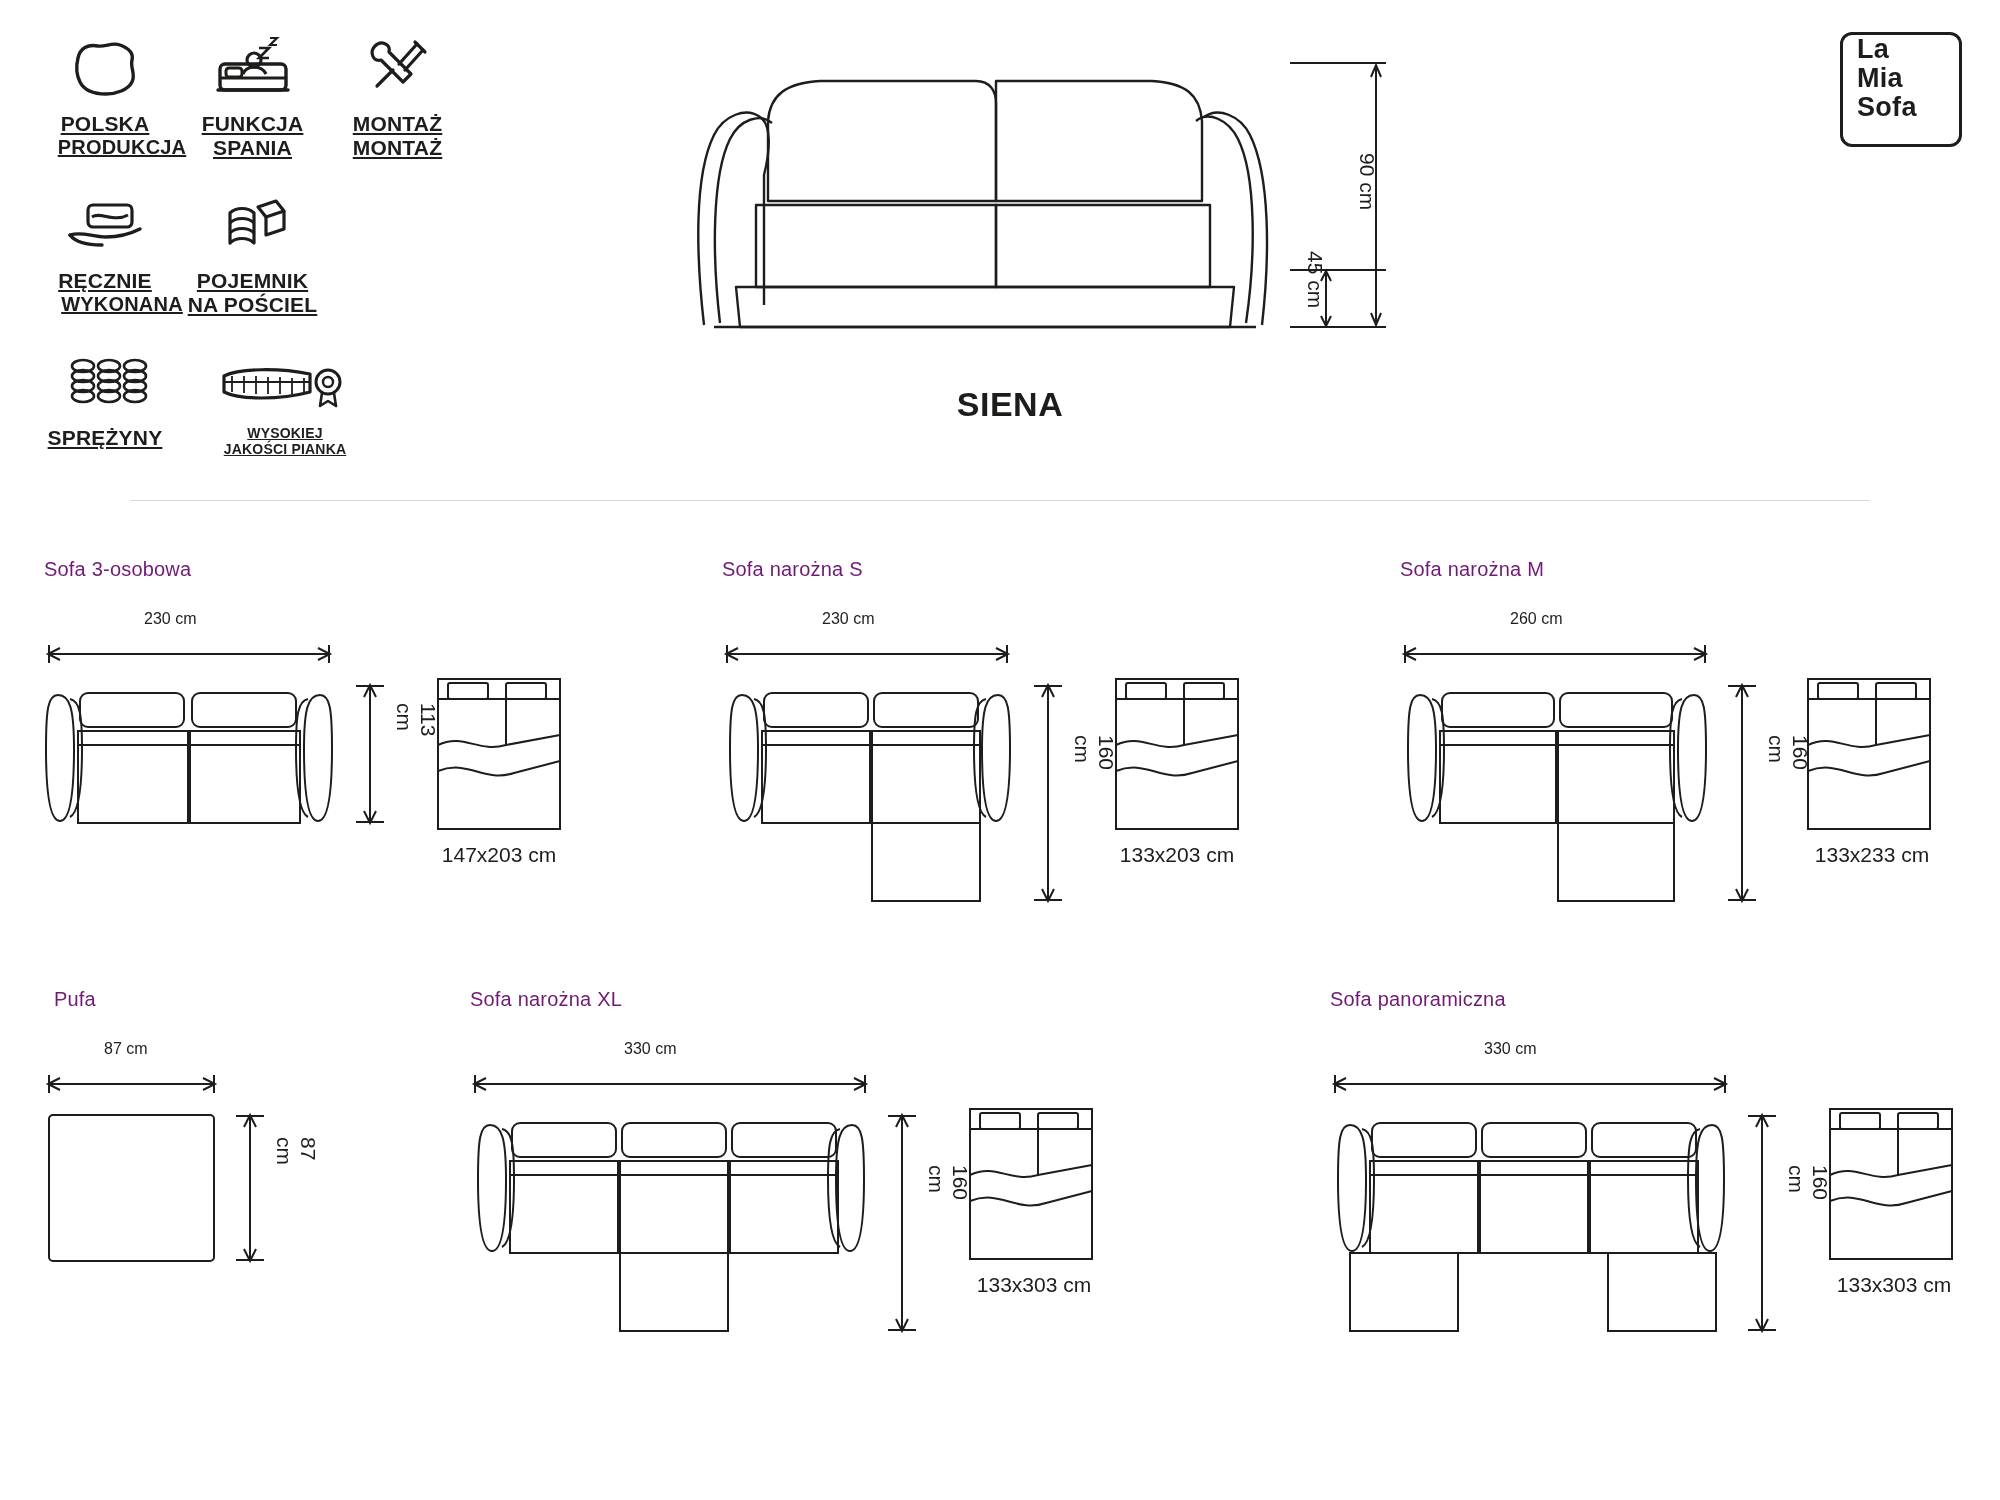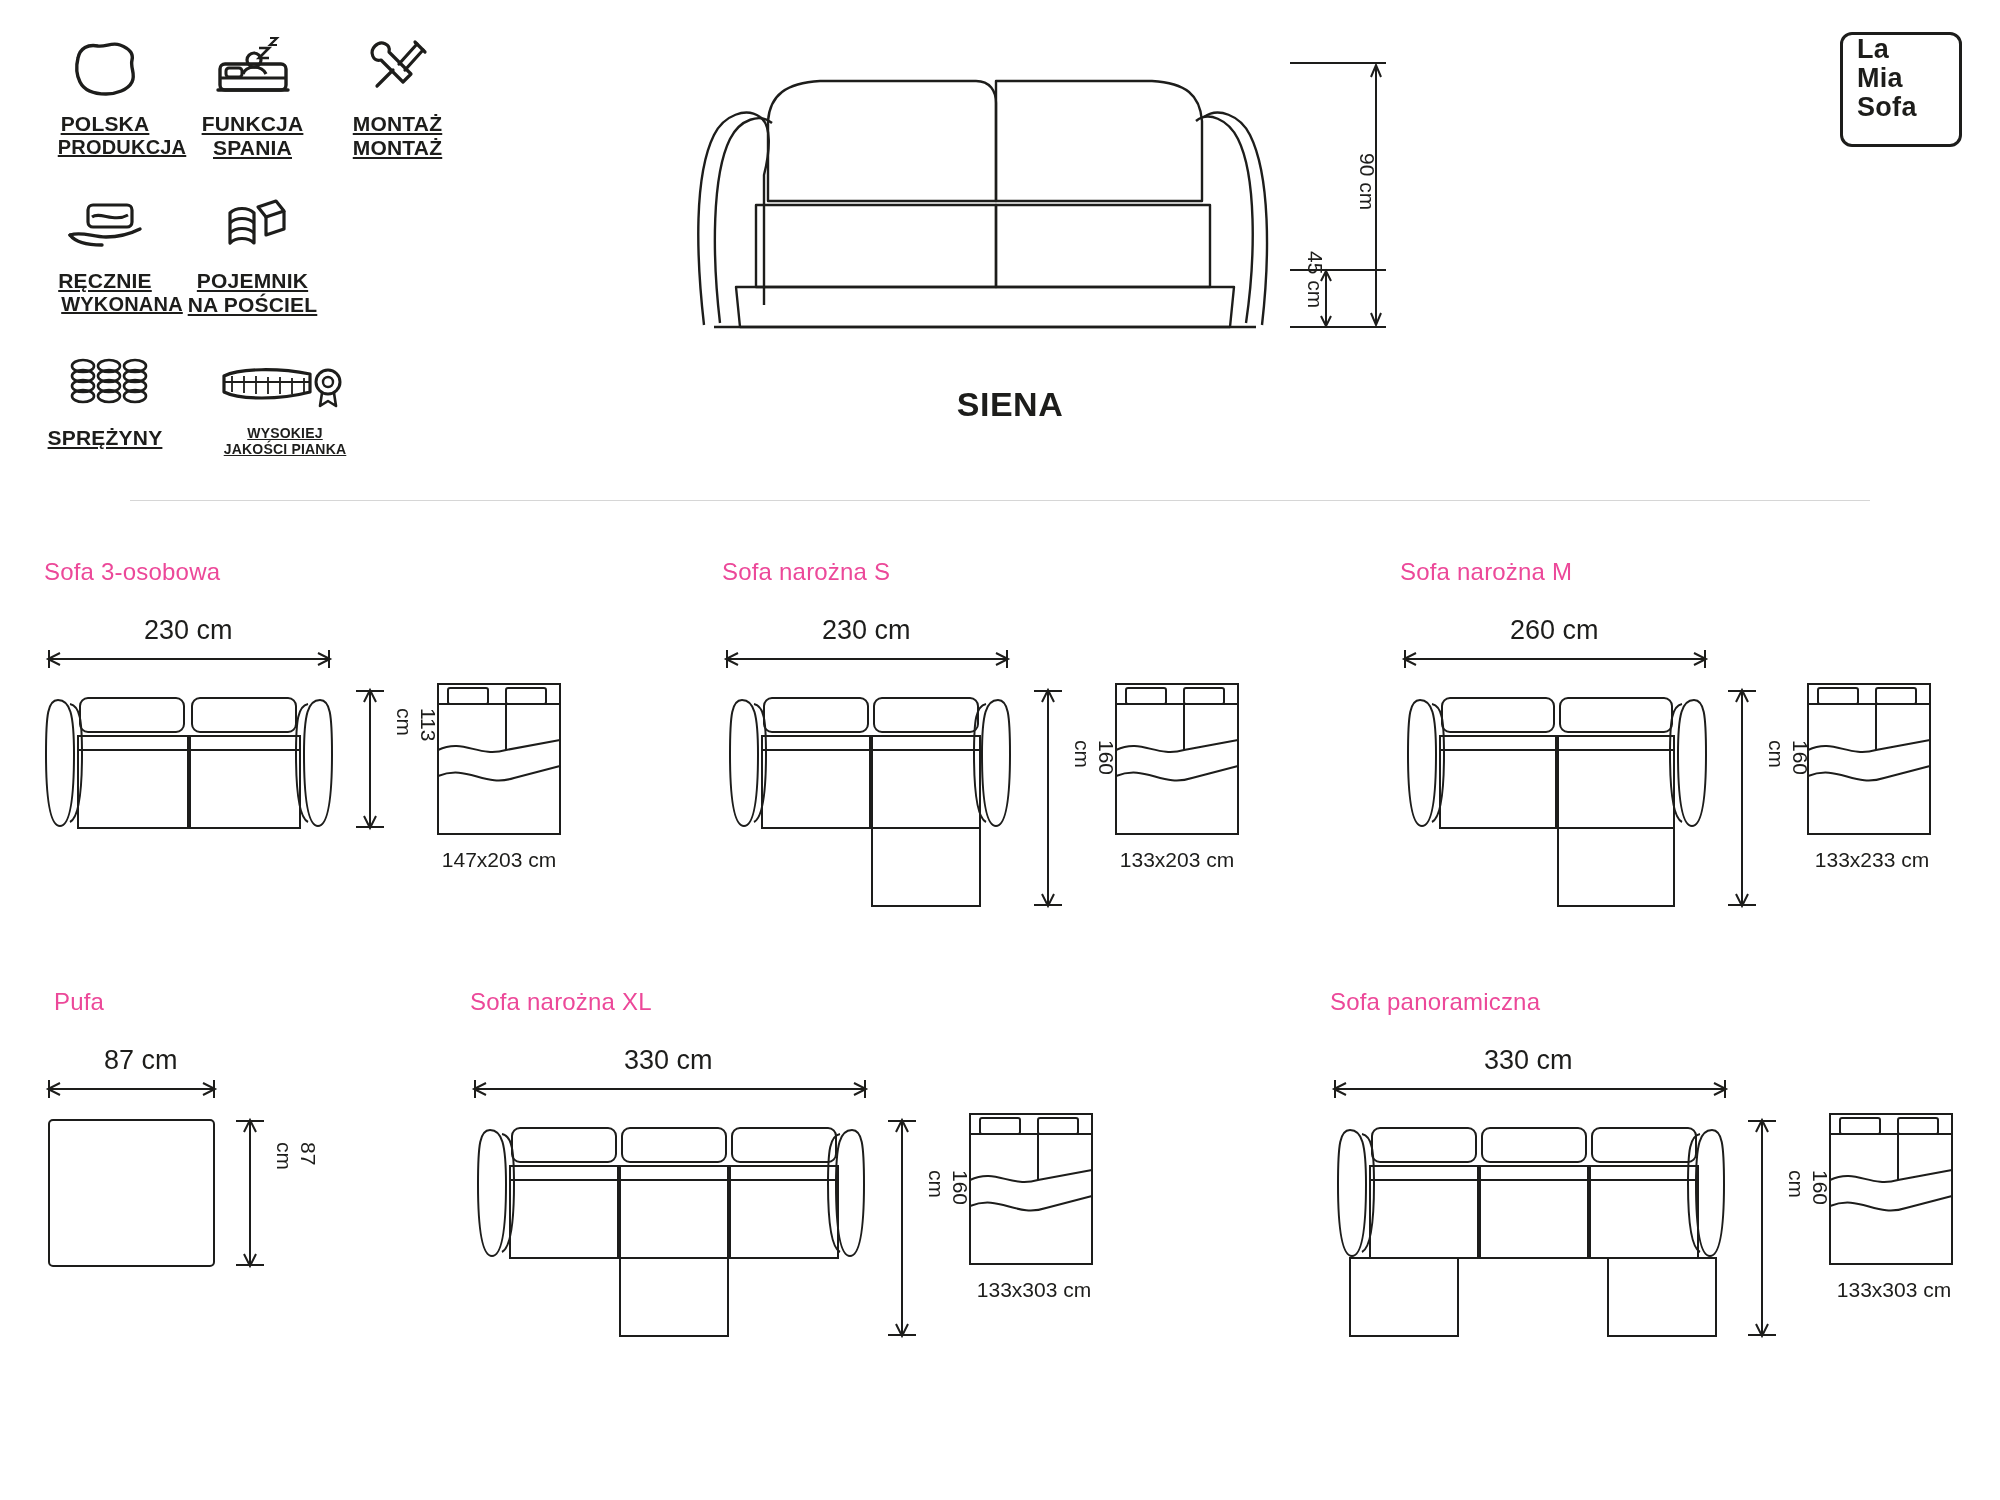--- a/index.html
+++ b/index.html
@@ -32,22 +32,22 @@
   
   .hero{position:absolute;left:690px;top:55px;width:640px;height:290px;}
   .hero-title{position:absolute;left:690px;top:385px;width:640px;text-align:center;
               font-size:34px;font-weight:bold;letter-spacing:.5px;}
 
   
   .divider{position:absolute;left:130px;top:500px;width:1740px;height:1px;background:#d6d6d6;}
 
   
   .variant{position:absolute;}
-  .v-title{font-size:24px;color:#ec4899;letter-spacing:.2px;}
-  .dim-label{font-size:27px;color:#1d1d1b;}
+  .v-title{font-size:20px;color:#701a75;letter-spacing:.2px;}
+  .dim-label{font-size:16px;color:#1d1d1b;}
   .bed-label{font-size:21px;color:#1d1d1b;text-align:center;}
   .vert-label{font-size:21px;color:#1d1d1b;writing-mode:vertical-rl;text-orientation:mixed;}
   svg{display:block;overflow:visible;}
 </style>
 </head>
 <body>
 
 <div class="sheet">
 
   <div class="features">

